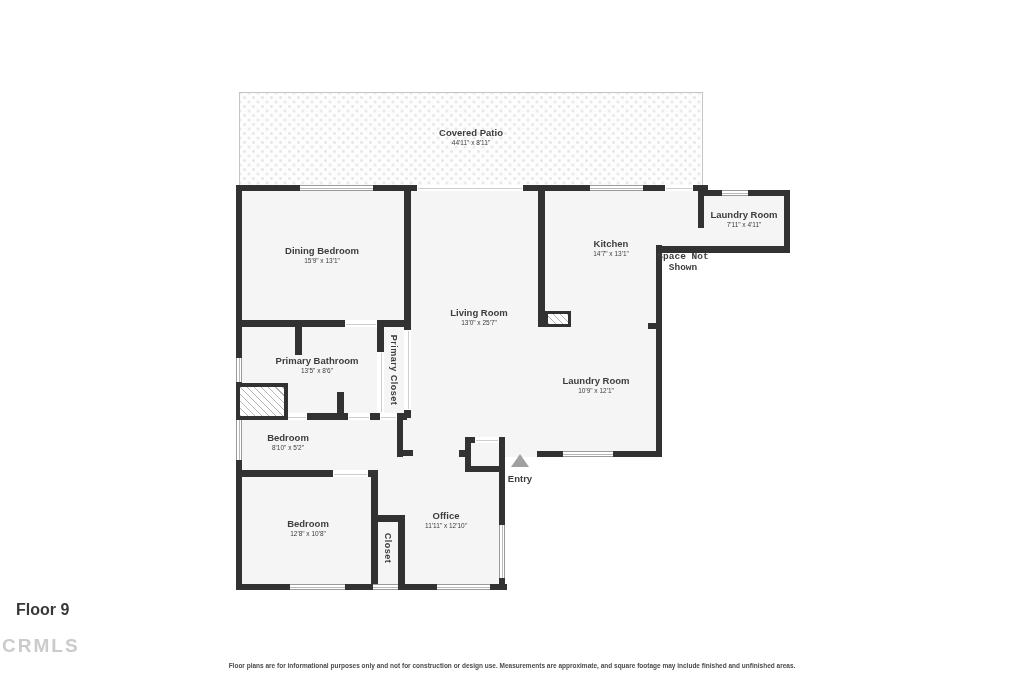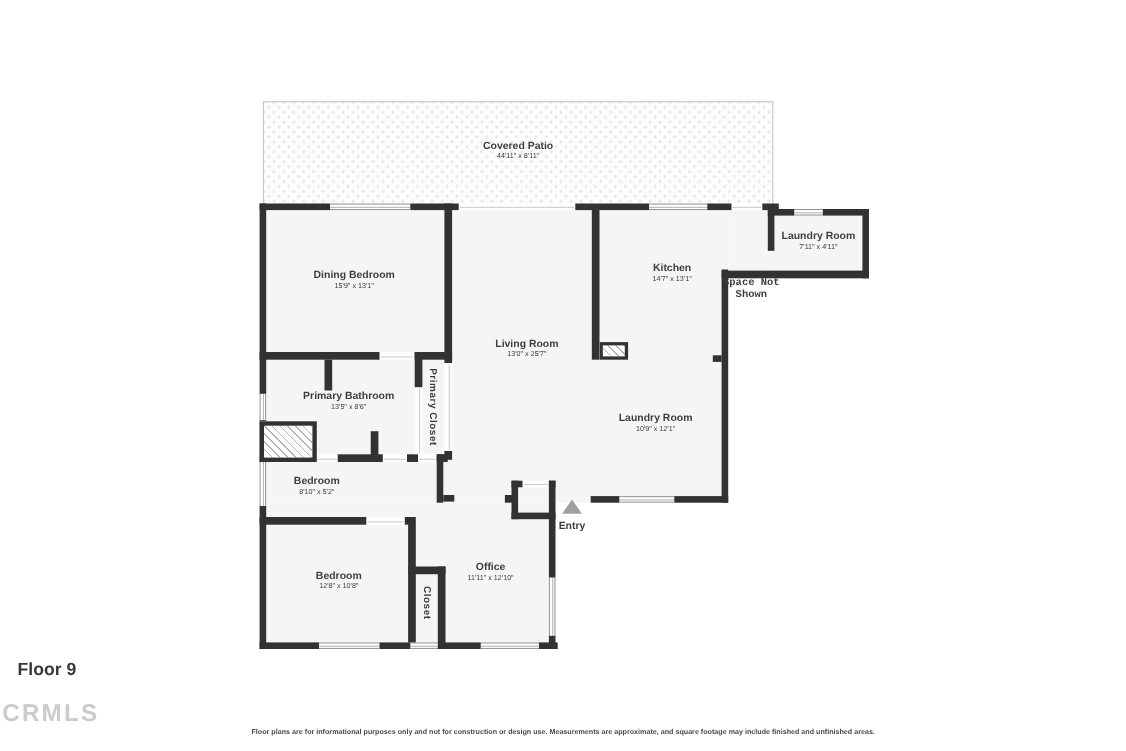--- a/index.html
+++ b/index.html
@@ -28,21 +28,21 @@
   .label{position:absolute;transform:translate(-50%,0);text-align:center;
      color:var(--text,#3d3d3d);white-space:nowrap;z-index:5;}
   .label .nm{display:block;font-size:9.5px;font-weight:700;line-height:1.2;}
   .label .dm{display:block;font-size:6.5px;font-weight:400;line-height:1.4;}
   .label.wrap{white-space:normal;width:64px;font-family:Liberation Mono, monospace;}
   .vlabel{position:absolute;transform:translate(-50%,-50%);writing-mode:vertical-rl;
      font-size:9px;font-weight:700;color:var(--text,#3d3d3d);letter-spacing:0.5px;z-index:5;}
   .tri{position:absolute;width:0;height:0;border-left:9px solid transparent;
      border-right:9px solid transparent;border-bottom:13px solid var(--arrow,#a0a0a0);z-index:5;}
   #floor-label{position:absolute;left:16px;top:601px;font-size:16px;font-weight:700;color:#383838;}
-  #watermark{position:absolute;left:2px;top:635px;font-size:22px;font-weight:600;
+  #watermark{position:absolute;left:2px;top:635px;font-size:19px;font-weight:600;
      color:var(--wm,#cbcbcb);letter-spacing:2px;}
   #disclaimer{position:absolute;left:0;top:662px;width:100%;text-align:center;
      font-size:6.5px;font-weight:700;color:#4a4a4a;}
 </style>
 </head>
 <body>
 
 <div id="plan">
   <div class="patio"></div>
   <div id="structure">

